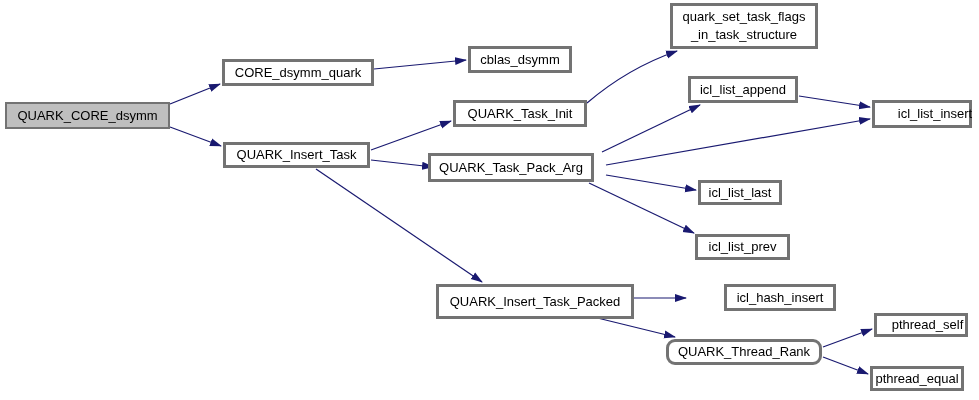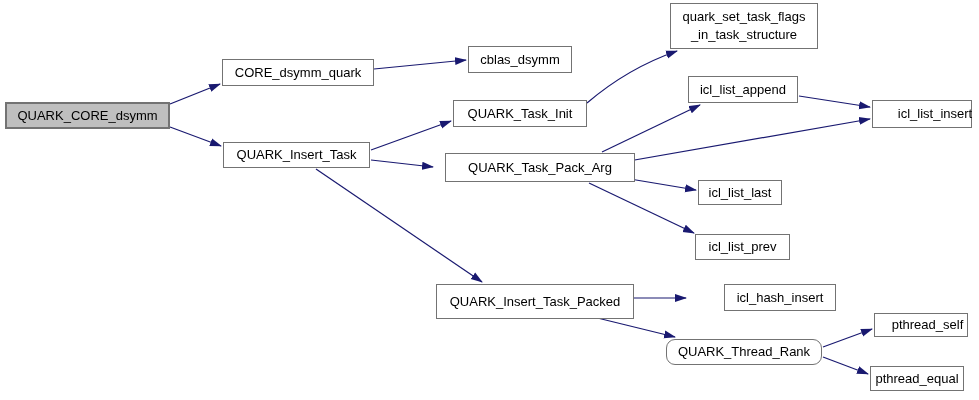--- a/index.html
+++ b/index.html
@@ -19,21 +19,21 @@
     position: absolute;
     left: 0;
     top: 0;
     width: 979px;
     height: 400px;
   }
   .node {
     position: absolute;
     box-sizing: border-box;
     background: #ffffff;
-    border: 1px solid #737373;
+    border: 3px solid #737373;
     color: #000000;
     font-size: 13px;
     line-height: 1.35;
     display: flex;
     align-items: center;
     justify-content: center;
     text-align: center;
     white-space: pre-line;
     cursor: pointer;
   }
@@ -69,21 +69,21 @@
       <path d="M 823,347 L 872,329" fill="none" stroke="#191970" stroke-width="1.2" marker-end="url(#arrowhead)"></path>
       <path d="M 823,357 L 868,374" fill="none" stroke="#191970" stroke-width="1.2" marker-end="url(#arrowhead)"></path>
     </svg>
     <div class="node highlight" style="left: 5px; top: 102px; width: 165px; height: 27px;">QUARK_CORE_dsymm</div>
     <div class="node" style="left: 222px; top: 59px; width: 152px; height: 27px;">CORE_dsymm_quark</div>
     <div class="node" style="left: 468px; top: 46px; width: 104px; height: 27px;">cblas_dsymm</div>
     <div class="node" style="left: 223px; top: 142px; width: 147px; height: 26px;">QUARK_Insert_Task</div>
     <div class="node" style="left: 453px; top: 100px; width: 134px; height: 27px;">QUARK_Task_Init</div>
     <div class="node" style="left: 670px; top: 3px; width: 148px; height: 46px;">quark_set_task_flags
 _in_task_structure</div>
-    <div class="node" style="left: 445px; top: 153px; width: 190px; height: 29px;">QUARK_Task_Pack_Arg</div>
+    <div class="node" style="left: 428px; top: 153px; width: 166px; height: 29px;">QUARK_Task_Pack_Arg</div>
     <div class="node" style="left: 688px; top: 76px; width: 110px; height: 27px;">icl_list_append</div>
     <div class="node" style="left: 872px; top: 100px; width: 100px; height: 28px; padding-left: 26px;">icl_list_insert</div>
     <div class="node" style="left: 698px; top: 180px; width: 84px; height: 25px;">icl_list_last</div>
     <div class="node" style="left: 695px; top: 234px; width: 95px; height: 26px;">icl_list_prev</div>
     <div class="node" style="left: 436px; top: 284px; width: 198px; height: 35px;">QUARK_Insert_Task_Packed</div>
     <div class="node" style="left: 688px; top: 284px; width: 112px; height: 27px; margin-left: 36px;">icl_hash_insert</div>
     <div class="node" style="left: 666px; top: 339px; width: 156px; height: 26px; border-radius: 9px;">QUARK_Thread_Rank</div>
     <div class="node" style="left: 874px; top: 313px; width: 94px; height: 24px; padding-left: 13px;">pthread_self</div>
     <div class="node" style="left: 870px; top: 366px; width: 94px; height: 25px;">pthread_equal</div>
   </div>

